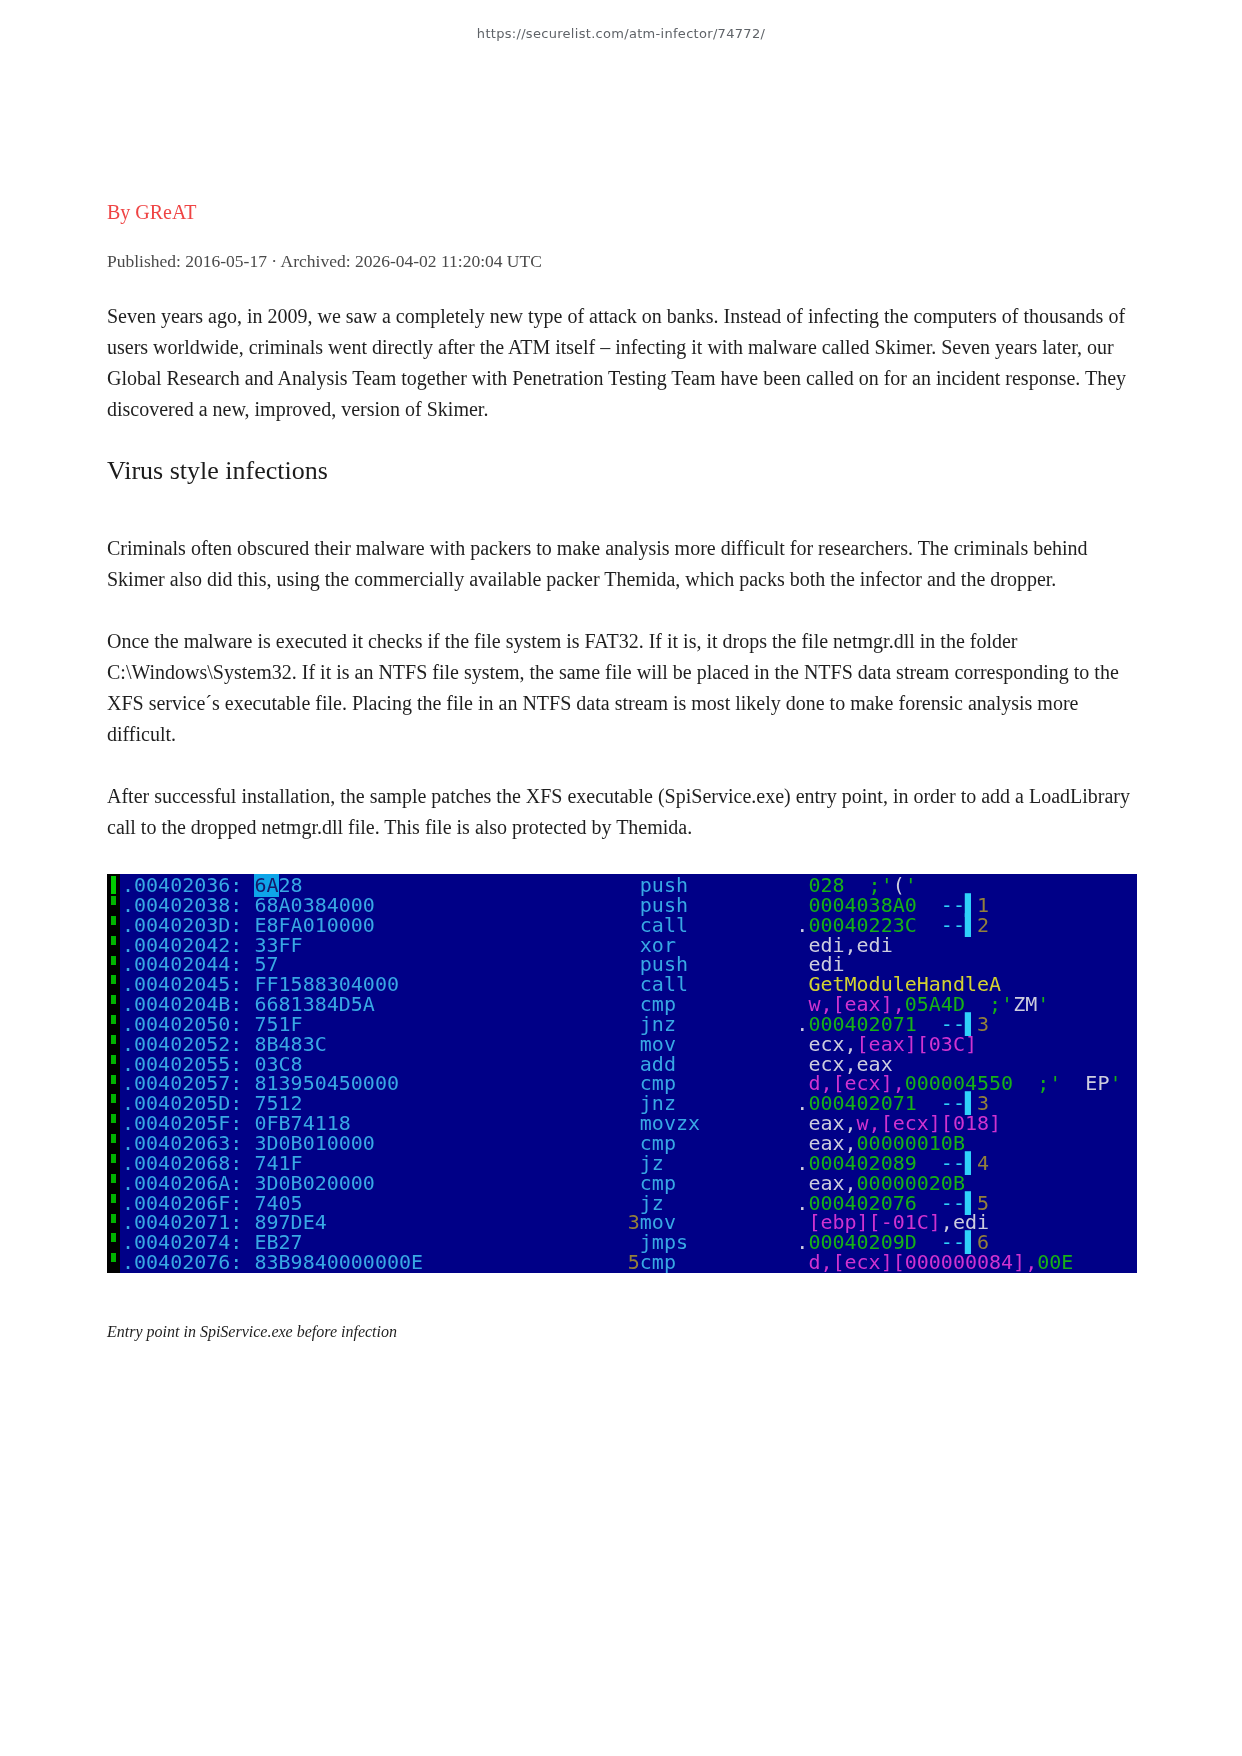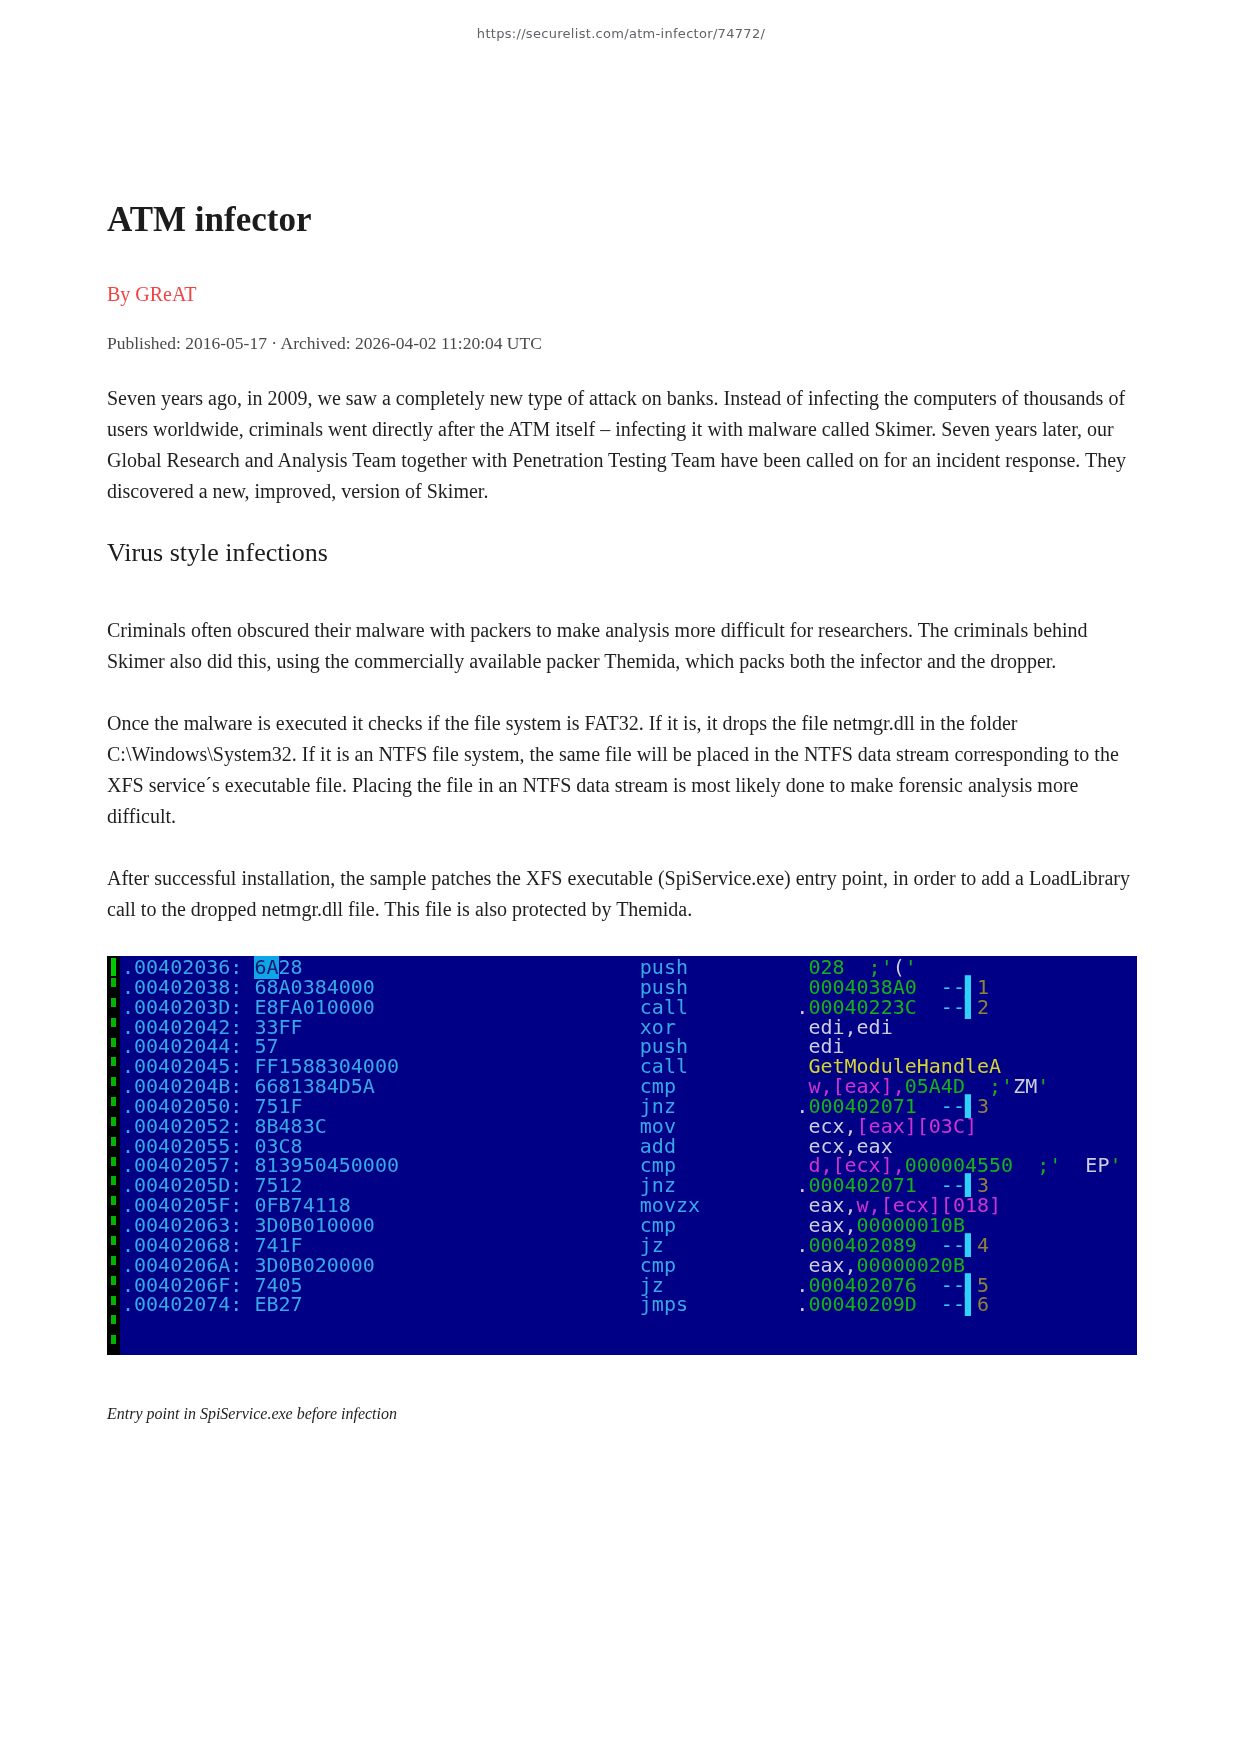--- a/index.html
+++ b/index.html
@@ -37,21 +37,20 @@
         font-family:"DejaVu Sans",sans-serif;font-size:13px;color:#3c4043;}
 </style>
 </head>
 <body>
 
 <div class="page">
 
   <div class="url-header">https://securelist.com/atm-infector/74772/</div>
 
   <div class="article">
-    <h1 class="title">ATM infector</h1>
     <div class="byline">By GReAT</div>
     <div class="meta">Published: 2016-05-17 · Archived: 2026-04-02 11:20:04 UTC</div>
 
     <p class="body">Seven years ago, in 2009, we saw a completely new type of attack on banks. Instead of infecting the computers of thousands of users worldwide, criminals went directly after the ATM itself – infecting it with malware called Skimer. Seven years later, our Global Research and Analysis Team together with Penetration Testing Team have been called on for an incident response. They discovered a new, improved, version of Skimer.</p>
 
     <h2 class="section">Virus style infections</h2>
 
     <p class="body">Criminals often obscured their malware with packers to make analysis more difficult for researchers. The criminals behind Skimer also did this, using the commercially available packer Themida, which packs both the infector and the dropper.</p>
     <p class="body">Once the malware is executed it checks if the file system is FAT32. If it is, it drops the file netmgr.dll in the folder C:\Windows\System32. If it is an NTFS file system, the same file will be placed in the NTFS data stream corresponding to the XFS service´s executable file. Placing the file in an NTFS data stream is most likely done to make forensic analysis more difficult.</p>
     <p class="body">After successful installation, the sample patches the XFS executable (SpiService.exe) entry point, in order to add a LoadLibrary call to the dropped netmgr.dll file. This file is also protected by Themida.</p>
@@ -69,21 +68,23 @@
           <div class="code-line"><span class="cc-c">.00402050:</span><span> </span><span class="cc-c">751F</span><span>                           </span><span class="cc-n"> </span><span class="cc-c">jnz</span><span>          </span><span class="cc-w">.</span><span class="cc-g">000402071  </span><span class="cc-b">--▌</span><span class="cc-n">3</span></div>
           <div class="code-line"><span class="cc-c">.00402052:</span><span> </span><span class="cc-c">8B483C</span><span>                         </span><span class="cc-n"> </span><span class="cc-c">mov</span><span>          </span><span class="cc-w"> ecx,</span><span class="cc-m">[eax][03C]</span></div>
           <div class="code-line"><span class="cc-c">.00402055:</span><span> </span><span class="cc-c">03C8</span><span>                           </span><span class="cc-n"> </span><span class="cc-c">add</span><span>          </span><span class="cc-w"> ecx,eax</span></div>
           <div class="code-line"><span class="cc-c">.00402057:</span><span> </span><span class="cc-c">813950450000</span><span>                   </span><span class="cc-n"> </span><span class="cc-c">cmp</span><span>          </span><span class="cc-w"> </span><span class="cc-m">d,[ecx],</span><span class="cc-g">000004550</span><span class="cc-g">  ;'</span><span class="cc-w">  EP</span><span class="cc-g">'</span></div>
           <div class="code-line"><span class="cc-c">.0040205D:</span><span> </span><span class="cc-c">7512</span><span>                           </span><span class="cc-n"> </span><span class="cc-c">jnz</span><span>          </span><span class="cc-w">.</span><span class="cc-g">000402071  </span><span class="cc-b">--▌</span><span class="cc-n">3</span></div>
           <div class="code-line"><span class="cc-c">.0040205F:</span><span> </span><span class="cc-c">0FB74118</span><span>                       </span><span class="cc-n"> </span><span class="cc-c">movzx</span><span>        </span><span class="cc-w"> eax,</span><span class="cc-m">w,[ecx][018]</span></div>
           <div class="code-line"><span class="cc-c">.00402063:</span><span> </span><span class="cc-c">3D0B010000</span><span>                     </span><span class="cc-n"> </span><span class="cc-c">cmp</span><span>          </span><span class="cc-w"> eax,</span><span class="cc-g">00000010B</span></div>
           <div class="code-line"><span class="cc-c">.00402068:</span><span> </span><span class="cc-c">741F</span><span>                           </span><span class="cc-n"> </span><span class="cc-c">jz</span><span>           </span><span class="cc-w">.</span><span class="cc-g">000402089  </span><span class="cc-b">--▌</span><span class="cc-n">4</span></div>
           <div class="code-line"><span class="cc-c">.0040206A:</span><span> </span><span class="cc-c">3D0B020000</span><span>                     </span><span class="cc-n"> </span><span class="cc-c">cmp</span><span>          </span><span class="cc-w"> eax,</span><span class="cc-g">00000020B</span></div>
           <div class="code-line"><span class="cc-c">.0040206F:</span><span> </span><span class="cc-c">7405</span><span>                           </span><span class="cc-n"> </span><span class="cc-c">jz</span><span>           </span><span class="cc-w">.</span><span class="cc-g">000402076  </span><span class="cc-b">--▌</span><span class="cc-n">5</span></div>
+          <div class="code-line"><span class="cc-c">.00402071:</span><span> </span><span class="cc-c">897DE4</span><span>                         </span><span class="cc-n">3</span><span class="cc-c">mov</span><span>          </span><span class="cc-w"> </span><span class="cc-m">[ebp][-01C]</span><span class="cc-w">,edi</span></div>
           <div class="code-line"><span class="cc-c">.00402074:</span><span> </span><span class="cc-c">EB27</span><span>                           </span><span class="cc-n"> </span><span class="cc-c">jmps</span><span>         </span><span class="cc-w">.</span><span class="cc-g">00040209D  </span><span class="cc-b">--▌</span><span class="cc-n">6</span></div>
+          <div class="code-line"><span class="cc-c">.00402076:</span><span> </span><span class="cc-c">83B9840000000E</span><span>                 </span><span class="cc-n">5</span><span class="cc-c">cmp</span><span>          </span><span class="cc-w"> </span><span class="cc-m">d,[ecx][000000084],</span><span class="cc-g">00E</span></div>
         </div>
     </div>
 
     <p class="caption">Entry point in SpiService.exe before infection</p>
   </div>
 
 
 </div>
 
 </body></html>

